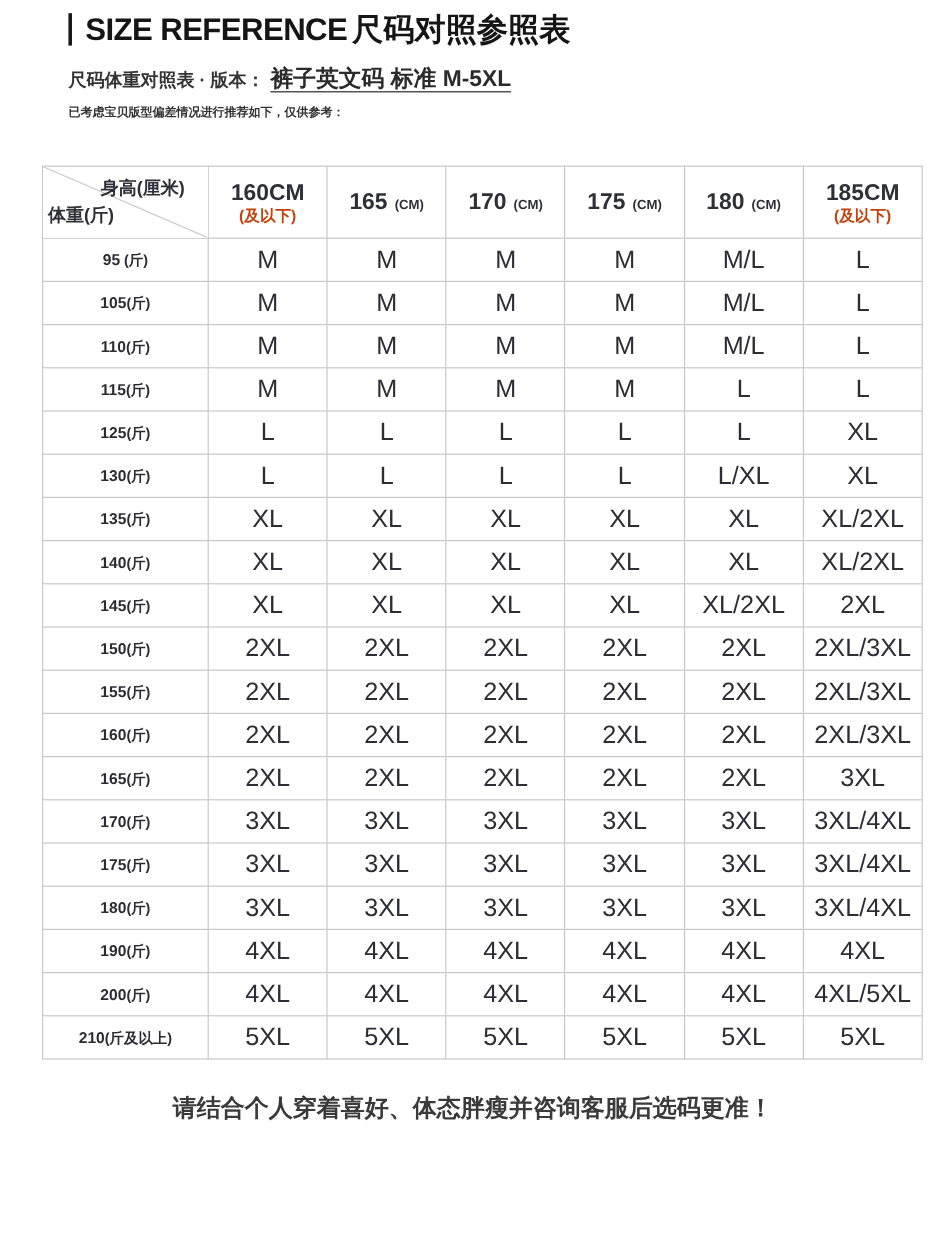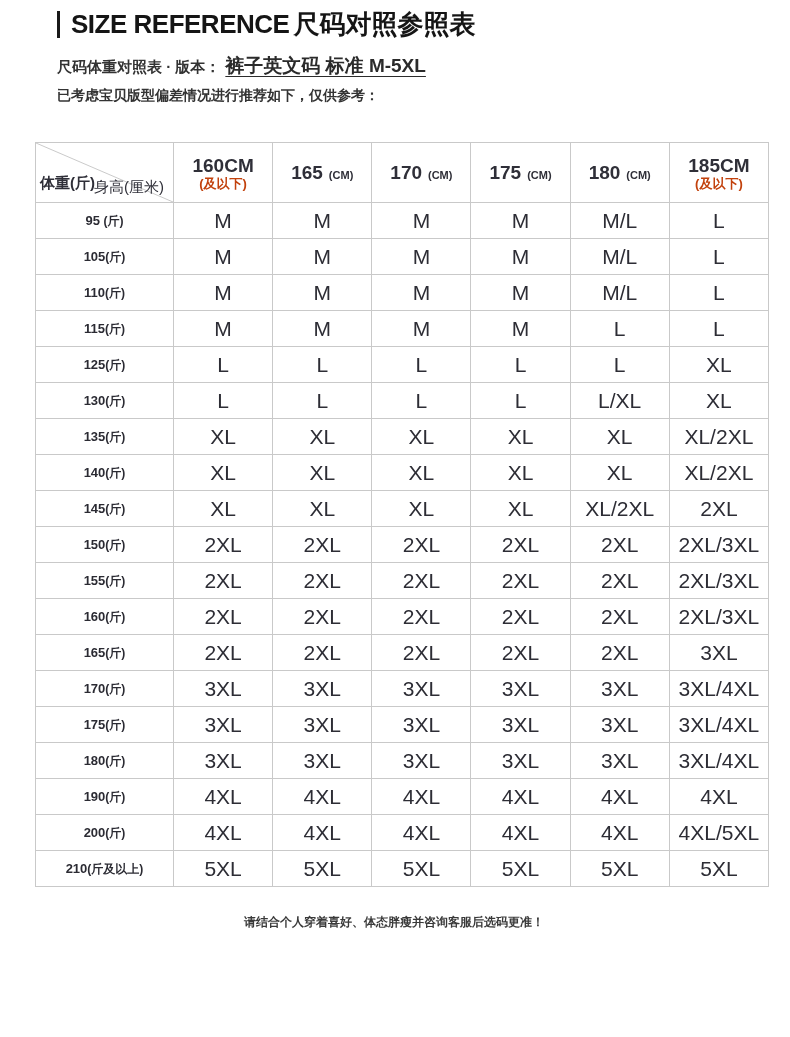--- a/index.html
+++ b/index.html
@@ -28,51 +28,51 @@
     color:#2c2c2c; letter-spacing:0.5px; margin-top:2px;
   }
 
   
   .intro { margin:15px 0 0 57px; }
   .version-line { margin:0; font-size:15px; font-weight:bold; color:#333333; }
   .version-value {
     font-size:19px; font-weight:bold; color:#2b2b2b;
     text-decoration:underline; text-underline-offset:4px; margin-left:5px;
   }
-  .intro-note { margin:8px 0 0 0; font-size:14px; font-weight:bold; color:#333333; }
+  .intro-note { margin:8px 0 0 0; font-size:10px; font-weight:bold; color:#333333; }
 
   
   table.size-table {
     border-collapse:collapse; table-layout:fixed;
     width:734px; margin:37px 0 0 35px;
   }
   .size-table th, .size-table td {
     border:1px solid #c9c9c9; text-align:center; vertical-align:middle;
     padding:0; background:#ffffff;
   }
   .size-table thead tr { height:60px; }
   .size-table tbody tr { height:36px; }
 
   th.corner { position:relative; }
   .diag { position:absolute; left:0; top:0; width:100%; height:100%; display:block; }
-  .c-top  { position:absolute; top:9px;  right:9px; font-size:15px; font-weight:normal; color:#2f2f38;margin-top:26px; }
+  .c-top  { position:absolute; top:9px;  right:19px; font-size:15px; font-weight:bold; color:#2f2f38; }
   .c-bottom{ position:absolute; bottom:9px; left:4px; font-size:15px; font-weight:bold; color:#2f2f38; }
 
   .col-main { font-size:19px; font-weight:bold; color:#2f2f38; line-height:21px; }
   .col-sub  { font-size:13px; font-weight:bold; color:#c2410c; line-height:15px; }
   .col-sub-inline { font-size:11px; font-weight:bold; color:#2f2f38; margin-left:6px; }
 
   td.row-label b { font-size:13px; color:#2b2b33; }
   td.row-label .unit { font-size:12px; font-weight:bold; color:#2b2b33; }
   td.size-cell { font-size:21px; font-weight:400; color:#2d2d35; letter-spacing:0; }
 
   
   .footer-note {
     margin:27px 0 0 0; text-align:center;
-    font-size:12px; font-weight:bold; color:#3a3a3a;
+    font-size:20px; font-weight:bold; color:#3a3a3a;
   }
 </style>
 </head>
 <body>
 
 <div class="page">
 
   <div class="header-block">
     <h1 class="page-title"><span>SIZE REFERENCE</span><span class="title-zh">尺码对照参照表</span></h1>
   </div>

